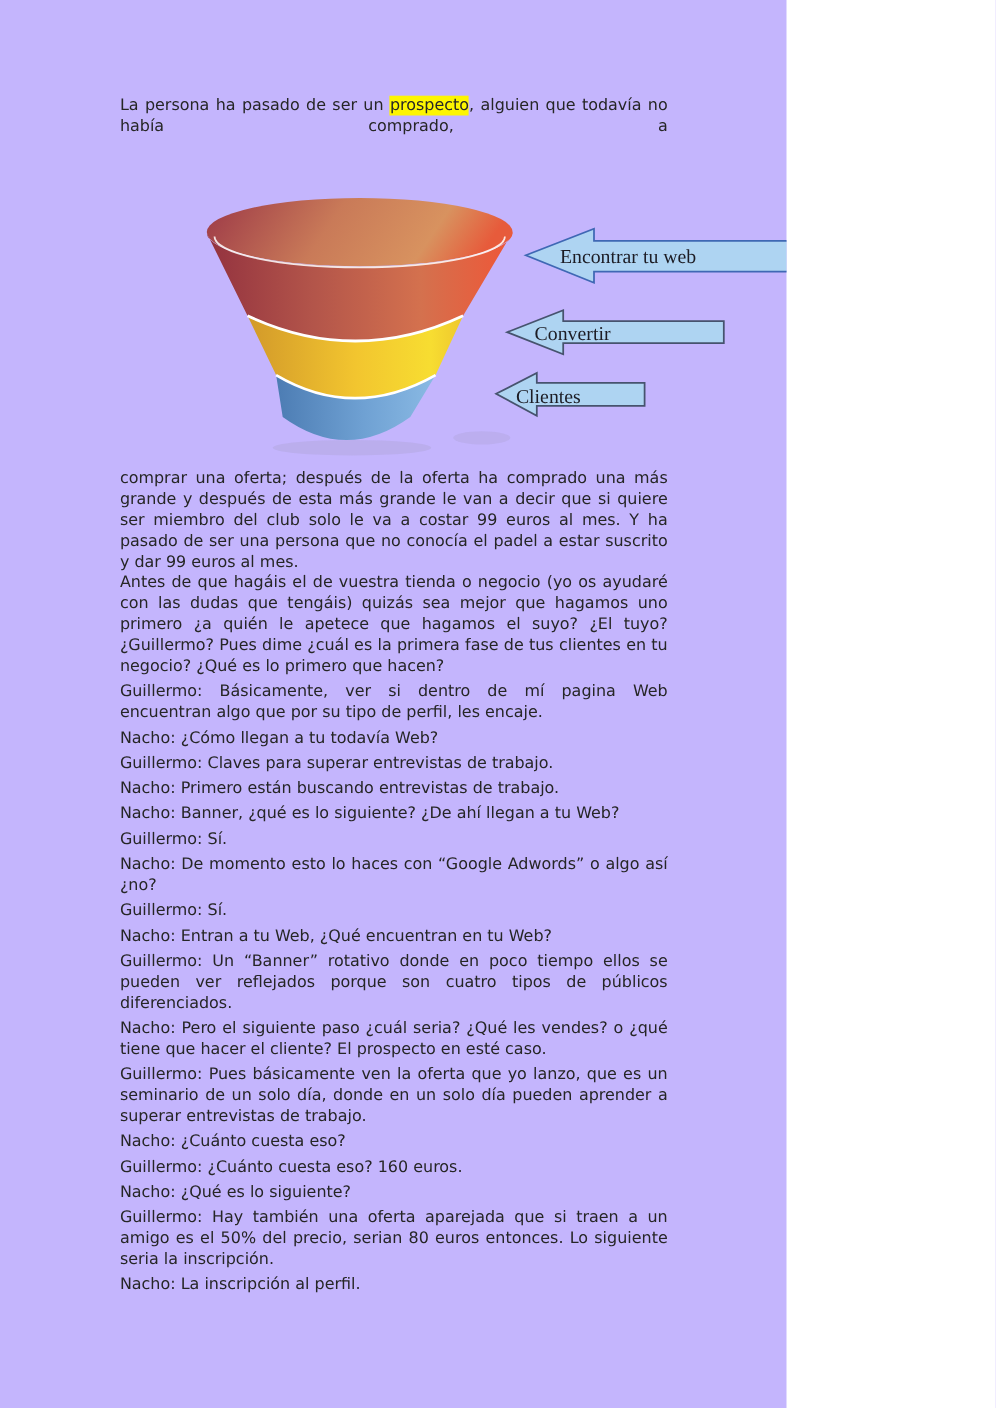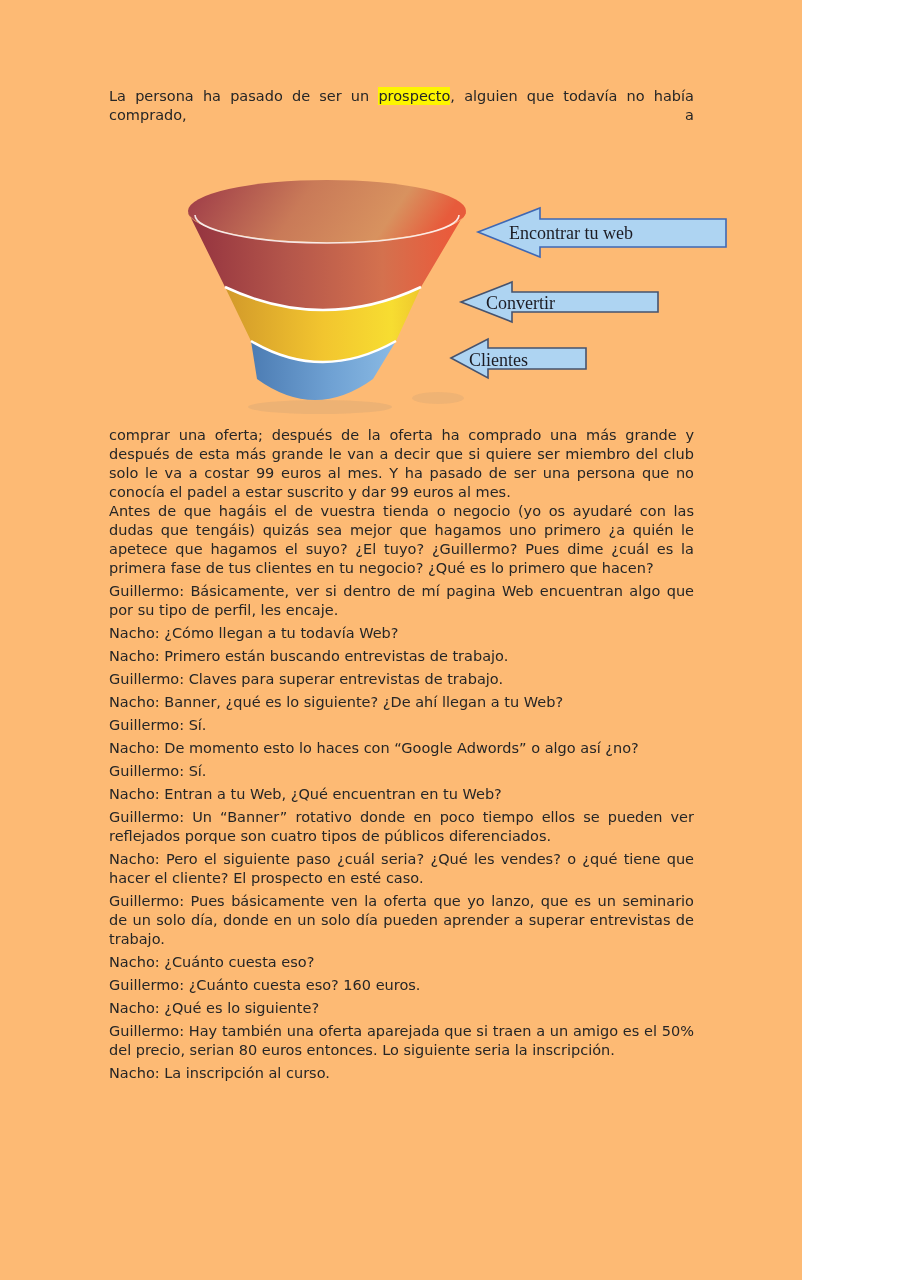--- a/index.html
+++ b/index.html
@@ -1,19 +1,19 @@
 <!DOCTYPE html>
 <html><head>
 <meta charset="utf-8">
 <style>
   html, body { margin: 0; padding: 0; background: #ffffff; }
   .page {
-    width: 802px;
+    width: 715px;
     height: 1280px;
-    background: #fdba74;
+    background: #c4b5fd;
     box-sizing: border-box;
     padding: 0 108px 0 109px;
     position: relative;
     overflow: hidden;
     font-family: "DejaVu Sans", "Liberation Sans", sans-serif;
     font-size: 14.5px;
     line-height: 19px;
     color: #262626;
   }
   .para { margin: 0; text-align: justify; }
@@ -94,30 +94,30 @@
     </svg>
   </div>
 
   <p class="para p-after">comprar una oferta; después de la oferta ha comprado una más grande y después de esta más grande le van a decir que si quiere ser miembro del club solo le va a costar 99 euros al mes. Y ha pasado de ser una persona que no conocía el padel a estar suscrito y dar 99 euros al mes.</p>
 
   <p class="para p-intro-dialog">Antes de que hagáis el de vuestra tienda o negocio (yo os ayudaré con las dudas que tengáis) quizás sea mejor que hagamos uno primero ¿a quién le apetece que hagamos el suyo? ¿El tuyo? ¿Guillermo? Pues dime ¿cuál es la primera fase de tus clientes en tu negocio? ¿Qué es lo primero que hacen?</p>
 
   <div id="dialog">
       <p class="para dialog"><b>Guillermo:</b><span> Básicamente, ver si dentro de mí pagina Web encuentran algo que por su tipo de perfil, les encaje.</span></p>
       <p class="para dialog"><b>Nacho: ¿</b><span>Cómo llegan a tu todavía Web?</span></p>
+      <p class="para dialog"><b>Guillermo:</b><span> Claves para superar entrevistas de trabajo.</span></p>
       <p class="para dialog"><b>Nacho:</b><span> Primero están buscando entrevistas de trabajo.</span></p>
-      <p class="para dialog"><b>Guillermo:</b><span> Claves para superar entrevistas de trabajo.</span></p>
       <p class="para dialog"><b>Nacho:</b><span> Banner, ¿qué es lo siguiente? ¿De ahí llegan a tu Web?</span></p>
       <p class="para dialog"><b>Guillermo:</b><span> Sí.</span></p>
       <p class="para dialog"><b>Nacho:</b><span> De momento esto lo haces con “Google Adwords” o algo así ¿no?</span></p>
       <p class="para dialog"><b>Guillermo:</b><span> Sí.</span></p>
       <p class="para dialog"><b>Nacho:</b><span> Entran a tu Web, ¿Qué encuentran en tu Web?</span></p>
       <p class="para dialog"><b>Guillermo:</b><span> Un “Banner” rotativo donde en poco tiempo ellos se pueden ver reflejados porque son cuatro tipos de públicos diferenciados.</span></p>
       <p class="para dialog"><b>Nacho:</b><span> Pero el siguiente paso ¿cuál seria? ¿Qué les vendes? o ¿qué tiene que hacer el cliente? El prospecto en esté caso.</span></p>
       <p class="para dialog"><b>Guillermo:</b><span> Pues básicamente ven la oferta que yo lanzo, que es un seminario de un solo día, donde en un solo día pueden aprender a superar entrevistas de trabajo.</span></p>
       <p class="para dialog"><b>Nacho:</b><span> ¿Cuánto cuesta eso?</span></p>
       <p class="para dialog"><b>Guillermo:</b><span> ¿Cuánto cuesta eso? 160 euros.</span></p>
       <p class="para dialog"><b>Nacho:</b><span> ¿Qué es lo siguiente?</span></p>
       <p class="para dialog"><b>Guillermo:</b><span> Hay también una oferta aparejada que si traen a un amigo es el 50% del precio, serian 80 euros entonces. Lo siguiente seria la inscripción.</span></p>
-      <p class="para dialog"><b>Nacho:</b><span> La inscripción al curso.</span></p>
+      <p class="para dialog"><b>Nacho:</b><span> La inscripción al perfil.</span></p>
     </div>
 
 </div>
 
 </body></html>

